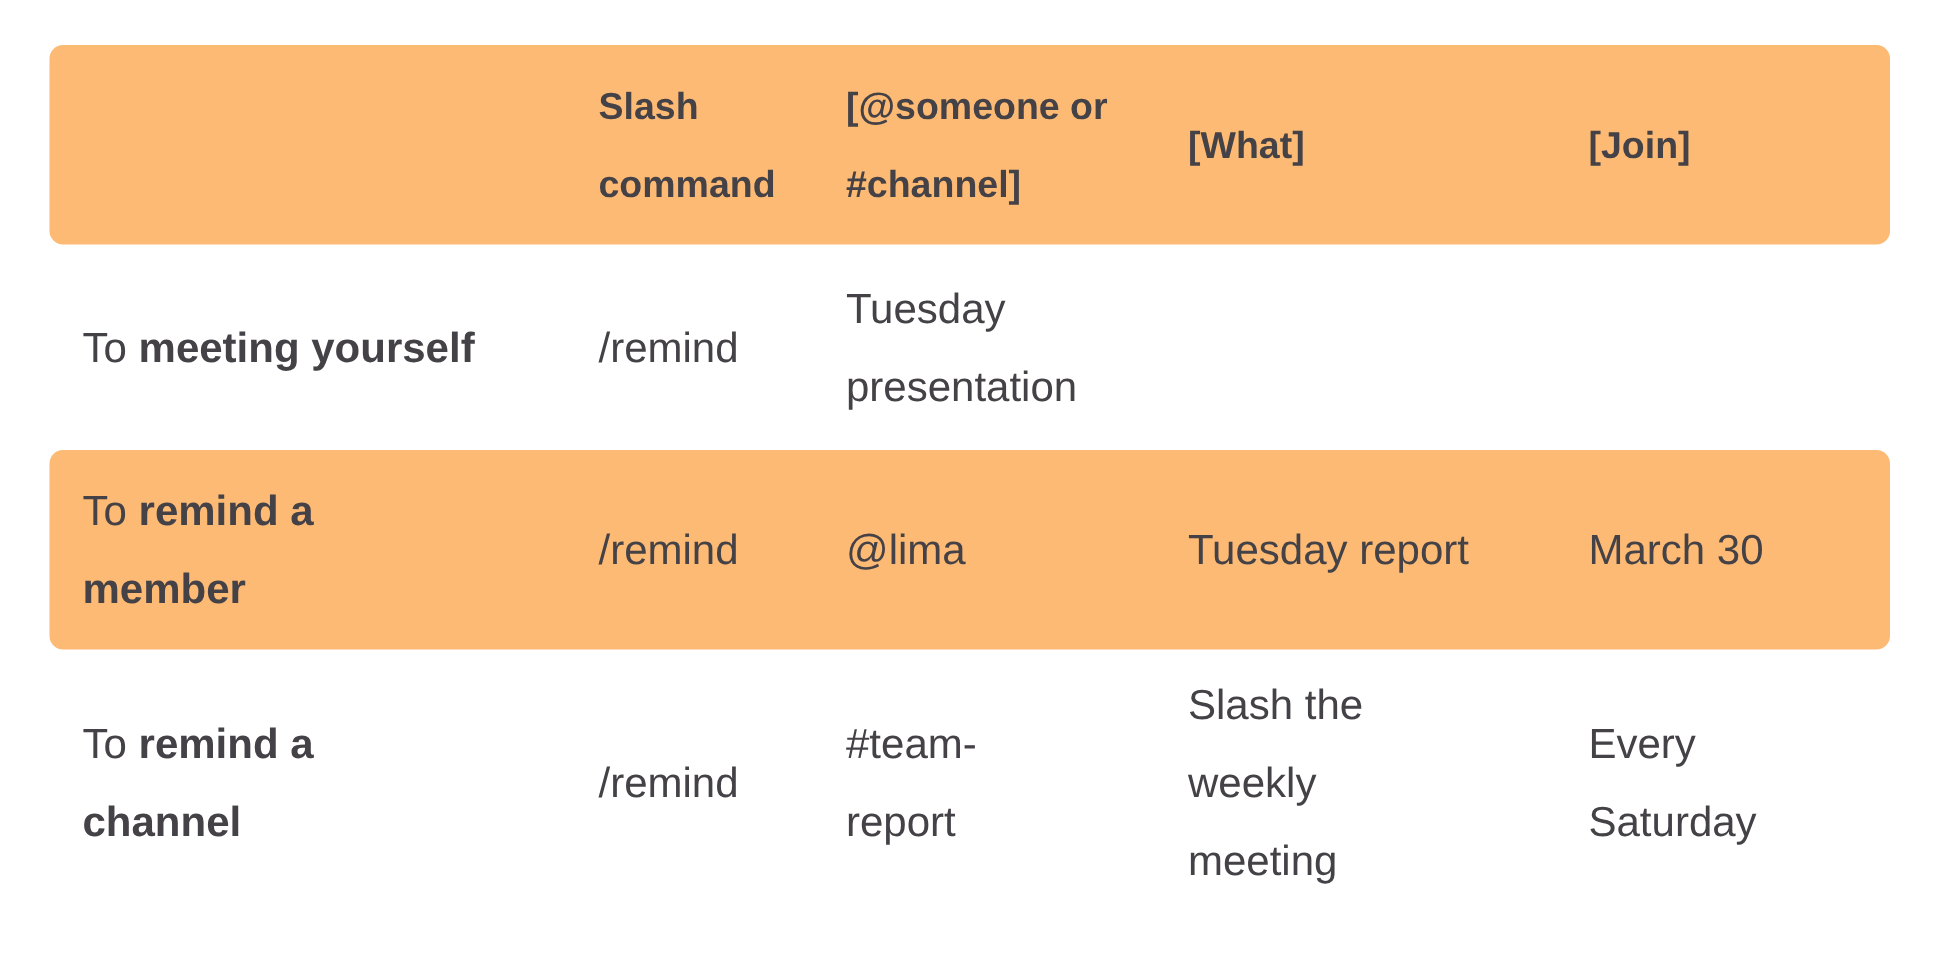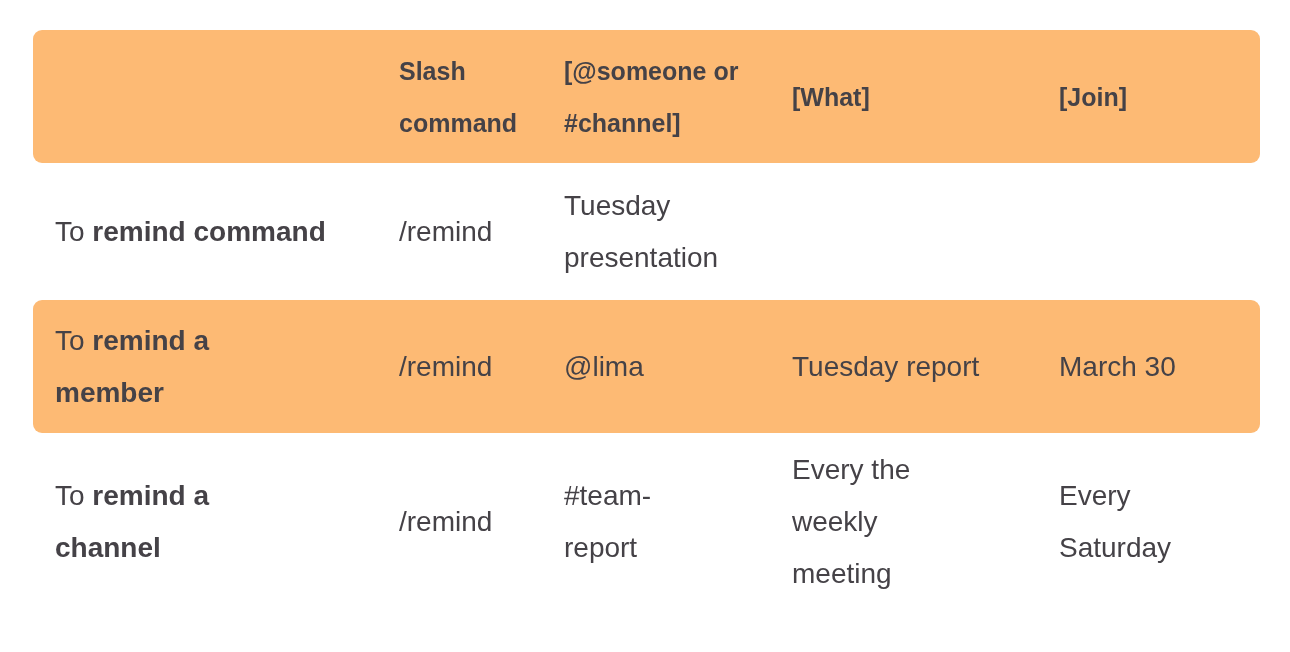--- a/index.html
+++ b/index.html
@@ -54,41 +54,41 @@
     <div class="cell c1"></div>
     <div class="cell">Slash
 command</div>
     <div class="cell">[@someone or
 #channel]</div>
     <div class="cell">[What]</div>
     <div class="cell">[Join]</div>
   </div>
 
   <div class="row r1">
-    <div class="cell c1"><span>To </span><b>remind command</b></div>
+    <div class="cell c1"><span>To </span><b>meeting yourself</b></div>
     <div class="cell">/remind</div>
     <div class="cell">Tuesday
 presentation</div>
   </div>
 
   <div class="row r2 stripe">
     <div class="cell c1"><span>To </span><b>remind a
 member</b></div>
     <div class="cell">/remind</div>
     <div class="cell">@lima</div>
     <div class="cell">Tuesday report</div>
     <div class="cell">March 30</div>
   </div>
 
   <div class="row r3">
     <div class="cell c1"><span>To </span><b>remind a
 channel</b></div>
     <div class="cell">/remind</div>
     <div class="cell">#team-
 report</div>
-    <div class="cell">Every the
+    <div class="cell">Slash the
 weekly
 meeting</div>
     <div class="cell">Every
 Saturday</div>
   </div>
 
 </div>
 
 </body></html>

